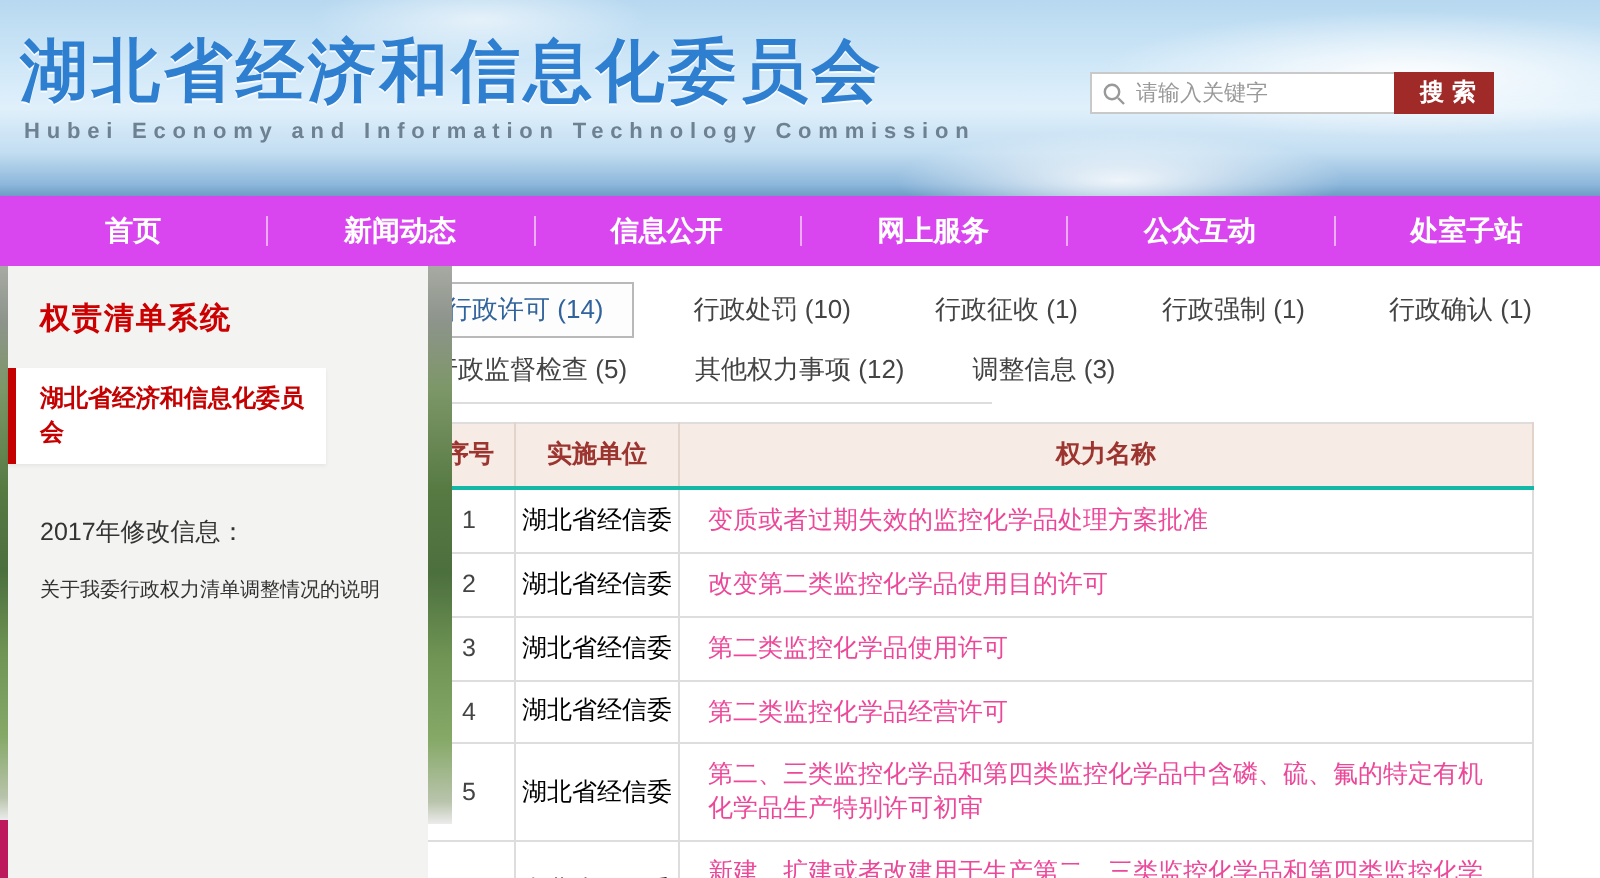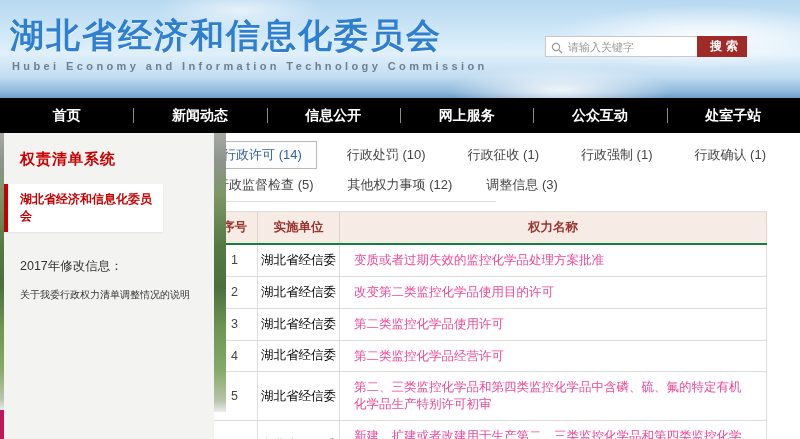--- a/index.html
+++ b/index.html
@@ -22,21 +22,21 @@
   .search-bar { position:absolute; top:36px; right:53px; width:202px; height:21px; display:flex; }
   .search-input-wrap { position:relative; width:152px; height:38px; }
   .search-input { width:152px; height:21px; border:1px solid #c9c9c9; border-right:none;
     background:#fff; font-size:11px; color:#555; padding:0 4px 0 22px; outline:none; }
   .search-input::placeholder { color:#999; }
   .search-icon { position:absolute; left:6px; top:4px; width:12px; height:12px; }
   .search-btn { width:50px; height:21px; background:#9f2a28; color:#fff; border:none;
     font-size:12px; font-weight:bold; letter-spacing:4px; padding-left:8px; cursor:pointer; }
 
   
-  .nav { width:800px; height:35px; background:#000000; display:flex; }
+  .nav { width:800px; height:35px; background:#d946ef; display:flex; }
   .nav-item { flex:1; position:relative; text-align:center; line-height:35px; color:#fff;
     font-size:14px; font-weight:bold; cursor:pointer; }
   .nav-item + .nav-item::before { content:""; position:absolute; left:0; top:10px; width:1px;
     height:15px; background:rgba(255,255,255,.55); }
 
   
   .content { display:flex; width:800px; height:306px; background:#fff; }
 
   .left-col { position:relative; width:228px; height:306px; background:#be185d; }
   .photo-strip { position:absolute; top:0;
@@ -62,21 +62,21 @@
   .tab-underline { width:288px; height:1px; background:#ddd; margin-top:3px; }
 
   
   .tbl { display:table; width:556px; margin:9px 0 0 3px; border-collapse:collapse; font-size:12.5px; }
   .trow { display:table-row; }
   .cell { display:table-cell; border:1px solid #ddd; vertical-align:middle; background:#fff; }
   .col-seq { width:46px; text-align:center; color:#444; }
   .col-unit { width:82px; text-align:center; color:#000000; }
   .col-name { padding:7px 14px; color:#ec4899; line-height:1.35; }
   .thead .cell { background:#f7ece5; color:#9c3530; font-weight:bold; text-align:center;
-    height:29px; border-bottom:2px solid #15803d; border-left-color:#e3d4cb; border-right-color:#e3d4cb; }
+    height:29px; border-bottom:2px solid #14b8a6; border-left-color:#e3d4cb; border-right-color:#e3d4cb; }
   .tbody .col-seq, .tbody .col-unit { height:29px; }
 </style>
 </head>
 <body>
 
 <div class="header">
   <div class="site-title">湖北省经济和信息化委员会</div>
   <div class="site-subtitle">Hubei Economy and Information Technology Commission</div>
 
   <div class="search-bar">

